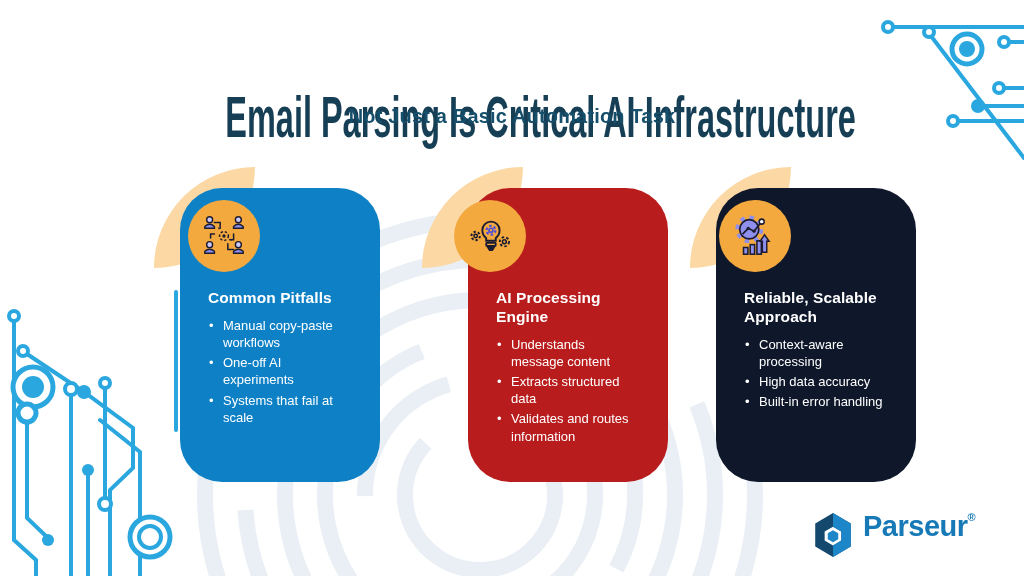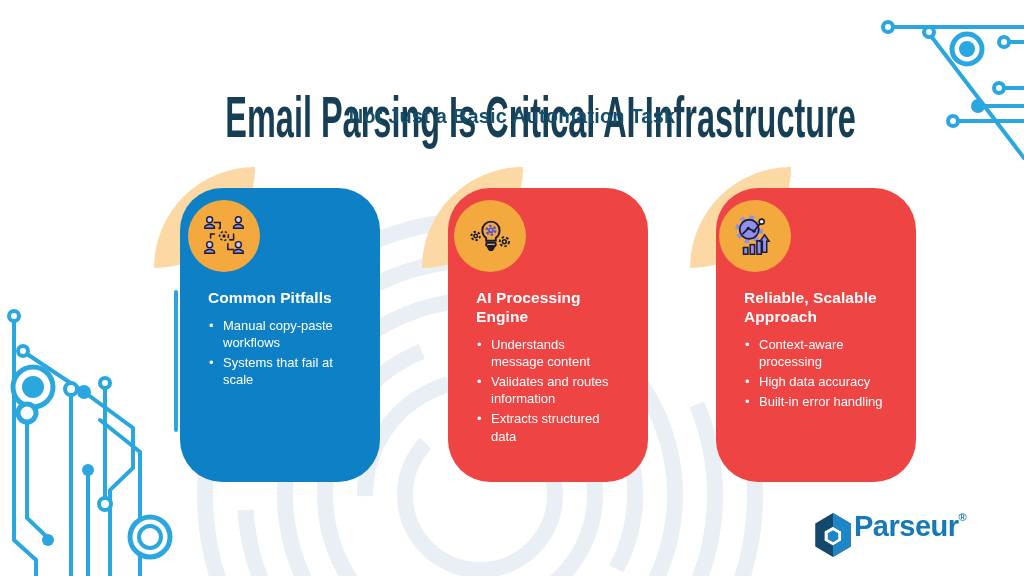--- a/index.html
+++ b/index.html
@@ -45,21 +45,21 @@
   .card ul{margin:0;padding:0;list-style:none;}
   .card li{
     position:relative;padding-left:15px;margin:0 0 3px 0;
     font-size:13px;line-height:1.32;
   }
   .card li::before{content:"•";position:absolute;left:1px;top:0;font-size:13px;}
   .card li span{white-space:pre-line;text-align:center;}
 
   
   .logo{position:absolute;left:812px;top:512px;display:flex;align-items:flex-start;z-index:5;}
-  .logo-text{line-height:1;}
+  .logo-text{margin-left:9px;line-height:1;}
   .logo-name{font-size:29px;font-weight:800;letter-spacing:-0.5px;}
   .logo-reg{font-size:11px;vertical-align:top;font-weight:700;}
   .logo-tagline{font-size:10.4px;font-weight:700;margin-top:3px;letter-spacing:0.1px;}
 </style>
 </head>
 <body>
 
 <div id="stage">
 
   <svg class="watermark" width="1024" height="576" viewBox="0 0 1024 576">
@@ -127,38 +127,40 @@
 
   <div class="petal" style="left:154px;top:167px;background:#fbd8a4;"></div>
   <div class="petal" style="left:422px;top:167px;background:#fbd8a4;"></div>
   <div class="petal" style="left:690px;top:167px;background:#fbd8a4;"></div>
 
   <div class="card" style="left:180px;background:#0e81c6;">
     <h3>Common Pitfalls</h3>
     <ul>
       <li><span>Manual copy-paste
 workflows</span></li>
+      <li><span>One-off AI
+experiments</span></li>
       <li><span>Systems that fail at
 scale</span></li>
     </ul>
   </div>
 
-  <div class="card" style="left:448px;background:#ef4444;">
+  <div class="card" style="left:468px;background:#b91c1c;">
     <h3>AI Processing Engine</h3>
     <ul>
       <li><span>Understands
 message content</span></li>
+      <li><span>Extracts structured
+data</span></li>
       <li><span>Validates and routes
 information</span></li>
-      <li><span>Extracts structured
-data</span></li>
     </ul>
   </div>
 
-  <div class="card" style="left:716px;background:#ef4444;">
+  <div class="card" style="left:716px;background:#0f172a;">
     <h3>Reliable, Scalable Approach</h3>
     <ul>
       <li><span>Context-aware
 processing</span></li>
       <li><span>High data accuracy</span></li>
       <li><span>Built-in error handling</span></li>
     </ul>
   </div>
 
   <div class="icon-circle" style="left:188px;background:#f4a93f;">

